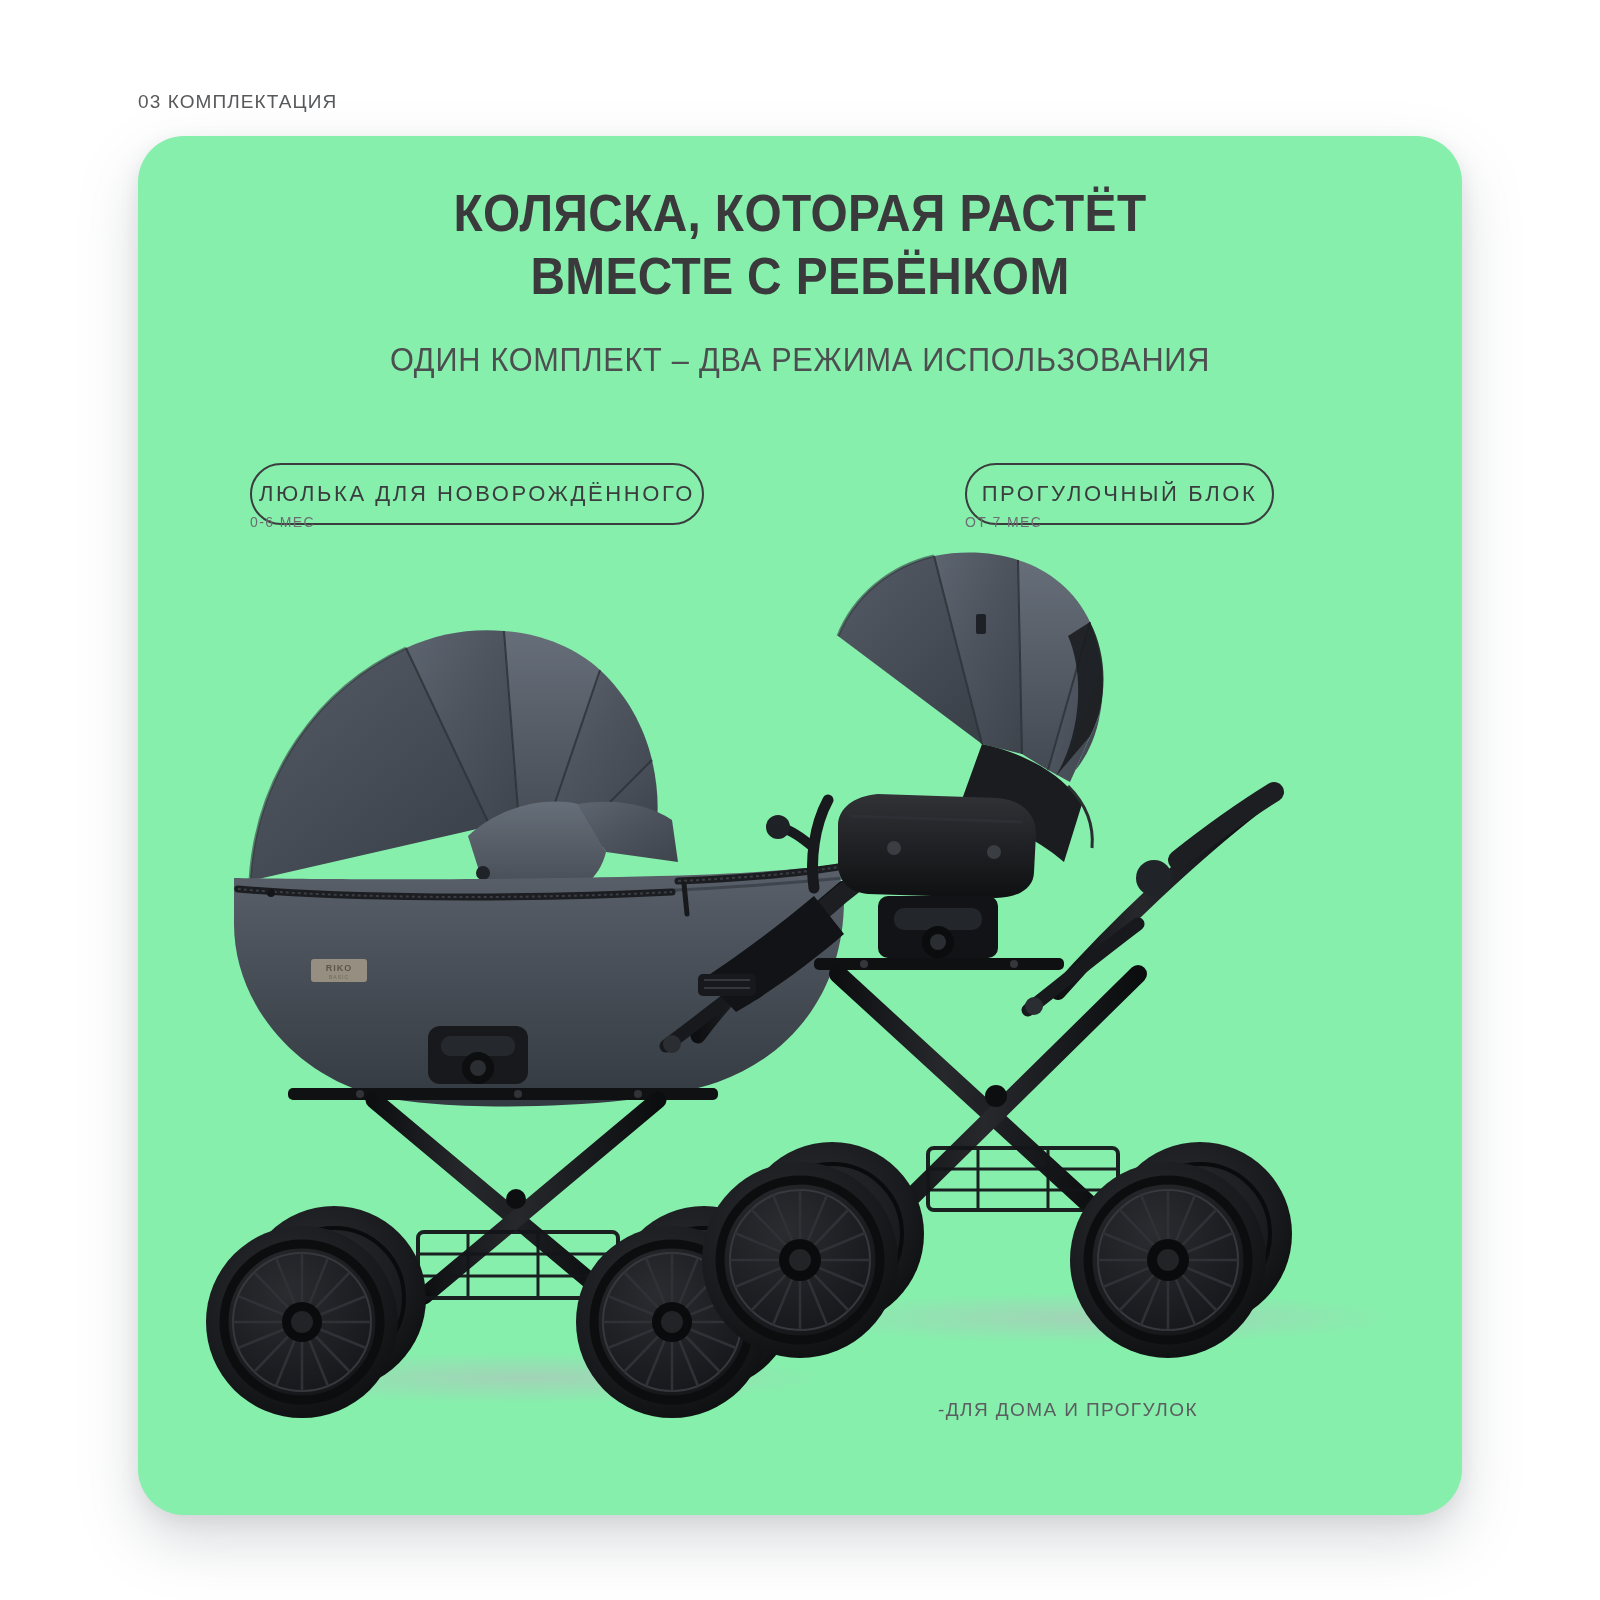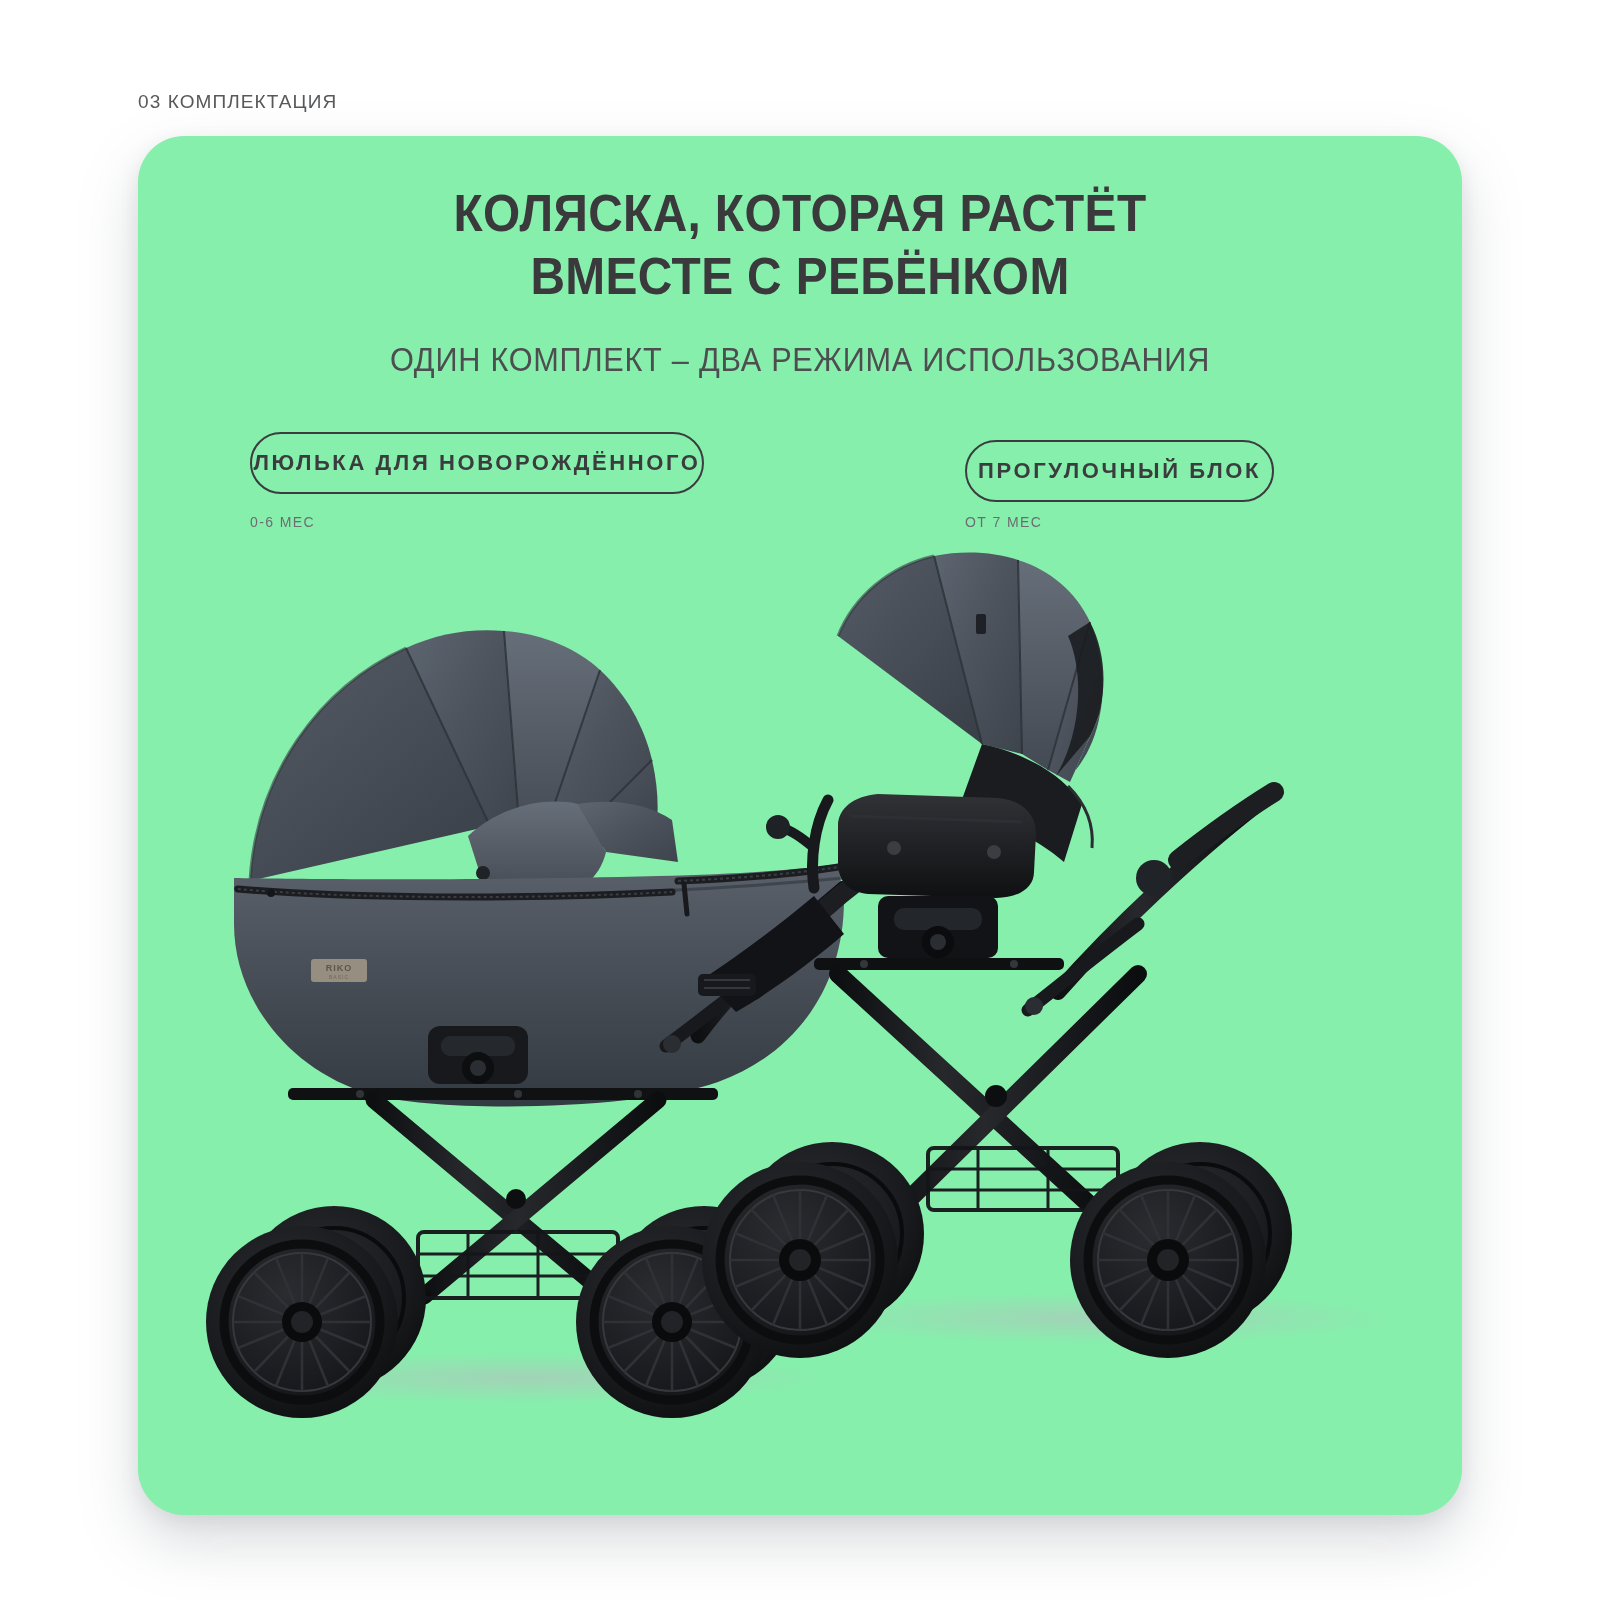--- a/index.html
+++ b/index.html
@@ -32,25 +32,25 @@
   .subhead{
     position:absolute;left:0;right:0;top:205px;
     text-align:center;color:#4d4e50;
     font-size:33px;font-weight:300;letter-spacing:.8px;
     transform:scaleX(.93);
   }
   .pill{
     position:absolute;
     border:2.5px solid #3b3c3e;border-radius:40px;
     height:58px;display:flex;align-items:center;justify-content:center;
-    color:#3b3c3e;font-size:22px;font-weight:700;letter-spacing:2.6px;
-    white-space:nowrap;background:transparent;
+    color:#3b3c3e;font-size:22px;font-weight:400;letter-spacing:2.6px;
+    white-space:nowrap;background:transparent;margin-top:31px;
   }
   .pill.left{left:112px;top:296px;width:450px;}
-  .pill.right{left:827px;top:304px;width:305px;align-items:center;}
+  .pill.right{left:827px;top:296px;width:305px;align-items:center;}
   .agelabel{
     position:absolute;color:#6c6d70;font-size:14px;
     letter-spacing:1.4px;white-space:nowrap;
   }
   .agelabel.left{left:112px;top:378px;width:450px;}
   .agelabel.right{left:827px;top:378px;width:305px;}
   .footnote1{
     position:absolute;left:690px;top:1212px;width:480px;
     text-align:center;color:#3b3c3e;font-size:24px;
     font-weight:500;letter-spacing:1.1px;white-space:nowrap;
@@ -397,14 +397,15 @@
           <line x1="1030" y1="1124" x2="965" y2="1097"></line>
               <line x1="1030" y1="1124" x2="1003" y2="1059"></line>
         </g>
         <circle cx="1030" cy="1124" r="21" fill="#0a0b0c"></circle>
         <circle cx="1030" cy="1124" r="11" fill="#212327"></circle>
       </g>
     </g>
   </svg>
   </div>
 
+  <div class="footnote2">-ДЛЯ ДОМА И ПРОГУЛОК</div>
 
 </div>
 
 </body></html>

